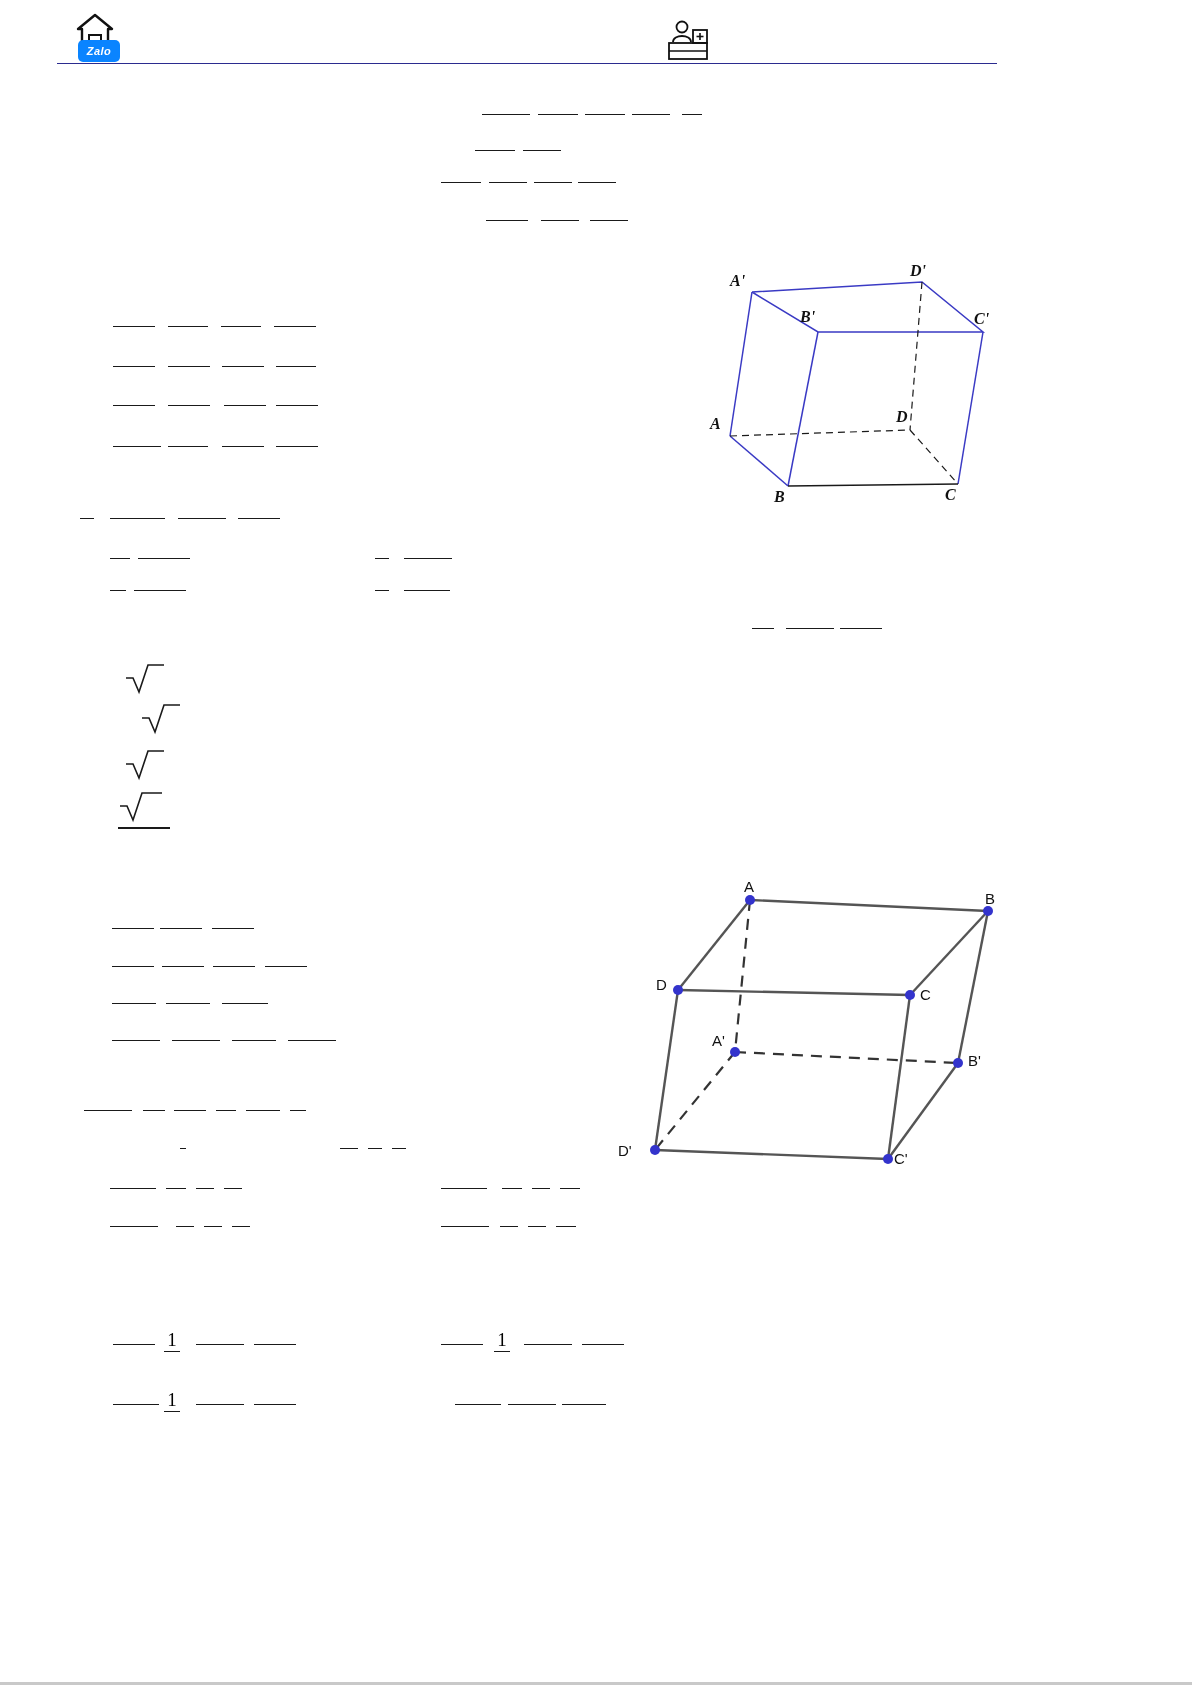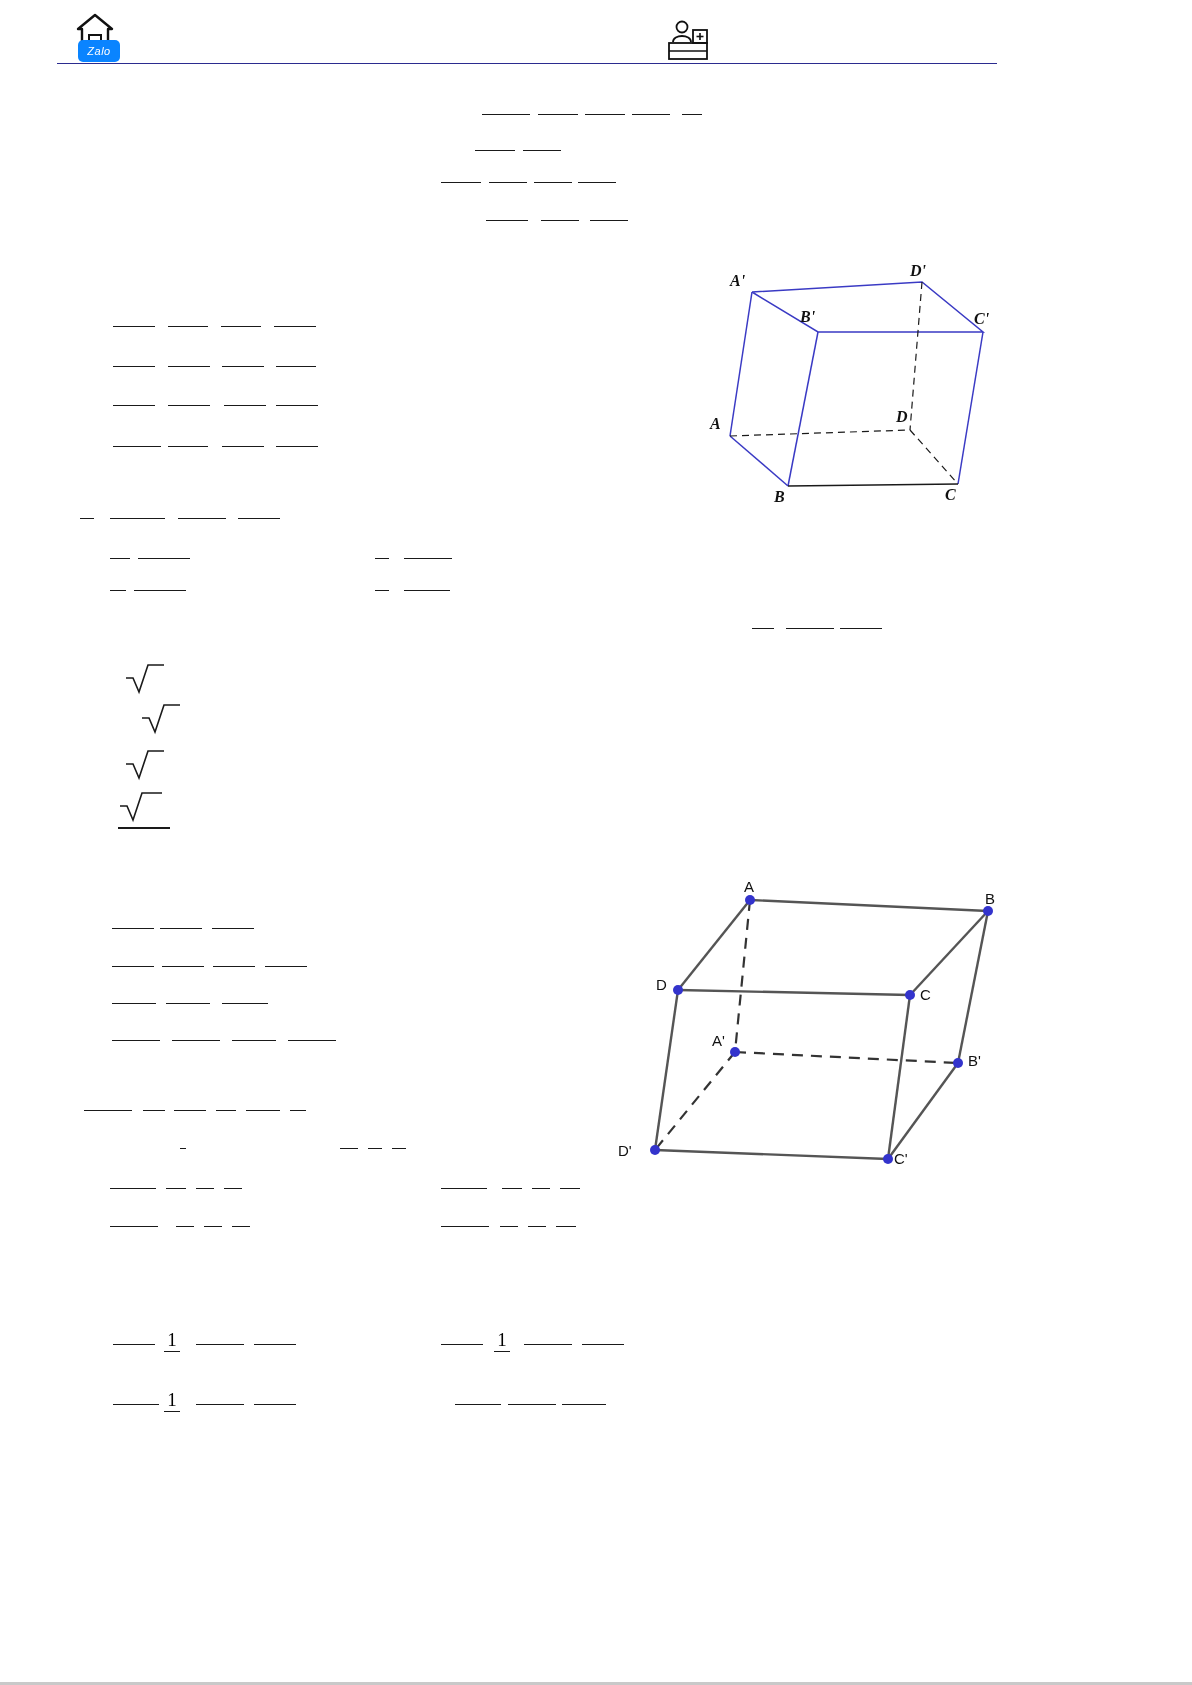--- a/index.html
+++ b/index.html
@@ -38,21 +38,21 @@
     position: absolute;
     left: 78px;
     top: 40px;
     width: 42px;
     height: 22px;
     background: #0a84ff;
     border-radius: 5px;
     color: #ffffff;
     font-family: "Liberation Sans", sans-serif;
     font-size: 11px;
-    font-weight: normal;
+    font-weight: bold;
     font-style: italic;
     display: flex;
     align-items: center;
     justify-content: center;
     letter-spacing: 0.5px;
   }
   .teacher-icon {
     position: absolute;
     left: 665px;
     top: 18px;

